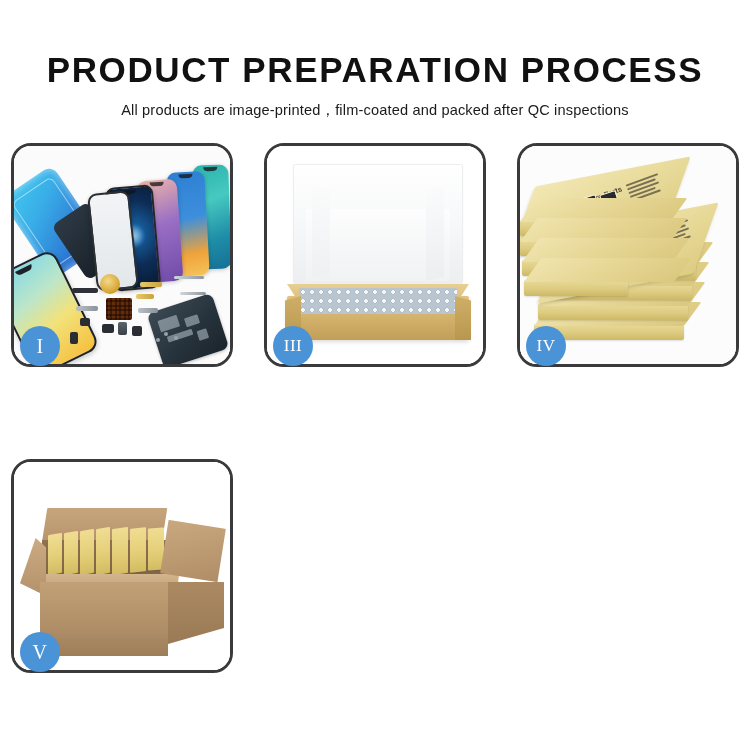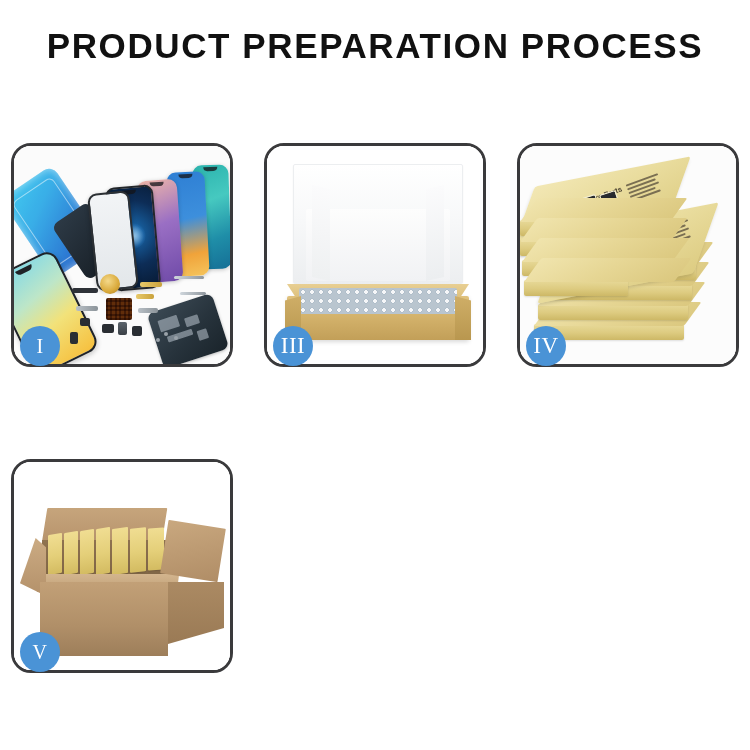--- a/index.html
+++ b/index.html
@@ -14,21 +14,21 @@
     font-family: "Liberation Sans", sans-serif;
     -webkit-font-smoothing: antialiased;
   }
 
   .page { position: relative; width: 750px; height: 750px; background: #ffffff; }
 
   
   .header { position: absolute; left: 0; top: 0; width: 750px; text-align: center; }
   .title {
     margin: 0;
-    padding-top: 28px;
+    padding-top: 52px;
     font-size: 35px;
     font-weight: bold;
     letter-spacing: 1.6px;
     color: #111111;
     line-height: 1.05;
     font-family: "Liberation Sans", sans-serif;
   }
   .subtitle {
     margin: 0;
     padding-top: 12px;
@@ -78,21 +78,21 @@
     background: #4a93d6;
     color: #ffffff;
     display: flex;
     align-items: center;
     justify-content: center;
     font-family: "Liberation Serif", serif;
     font-size: 20px;
     letter-spacing: 0.5px;
     z-index: 6;
   }
-  .badge.small { font-size: 23px; }
+  .badge.small { font-size: 17px; }
 
   
   .p1-bg { position: absolute; inset: 0; background: #fbfbfb; }
   .screen-film {
     position: absolute;
     width: 62px; height: 96px;
     border-radius: 10px;
     background: linear-gradient(150deg, #35c7ef 0%, #2aa7e6 35%, #1d6fd0 75%, #1757b8 100%);
     box-shadow: inset 0 0 8px rgba(255,255,255,.55);
     transform: rotate(-34deg);
@@ -365,20 +365,21 @@
   }
   .seam { position:absolute; background: rgba(120,96,68,.5); }
 </style>
 </head>
 <body>
 
 <div class="page">
 
   <div class="header">
     <h1 class="title">PRODUCT PREPARATION PROCESS</h1>
+    <p class="subtitle">All products are image-printed，film-coated and packed after QC inspections</p>
   </div>
 
   <div class="grid">
 
     <div class="panel">
       <div class="panel-clip">
         <div class="p1-bg"></div>
 
         <div class="screen-film"></div>
         <div class="film-dark"></div>

